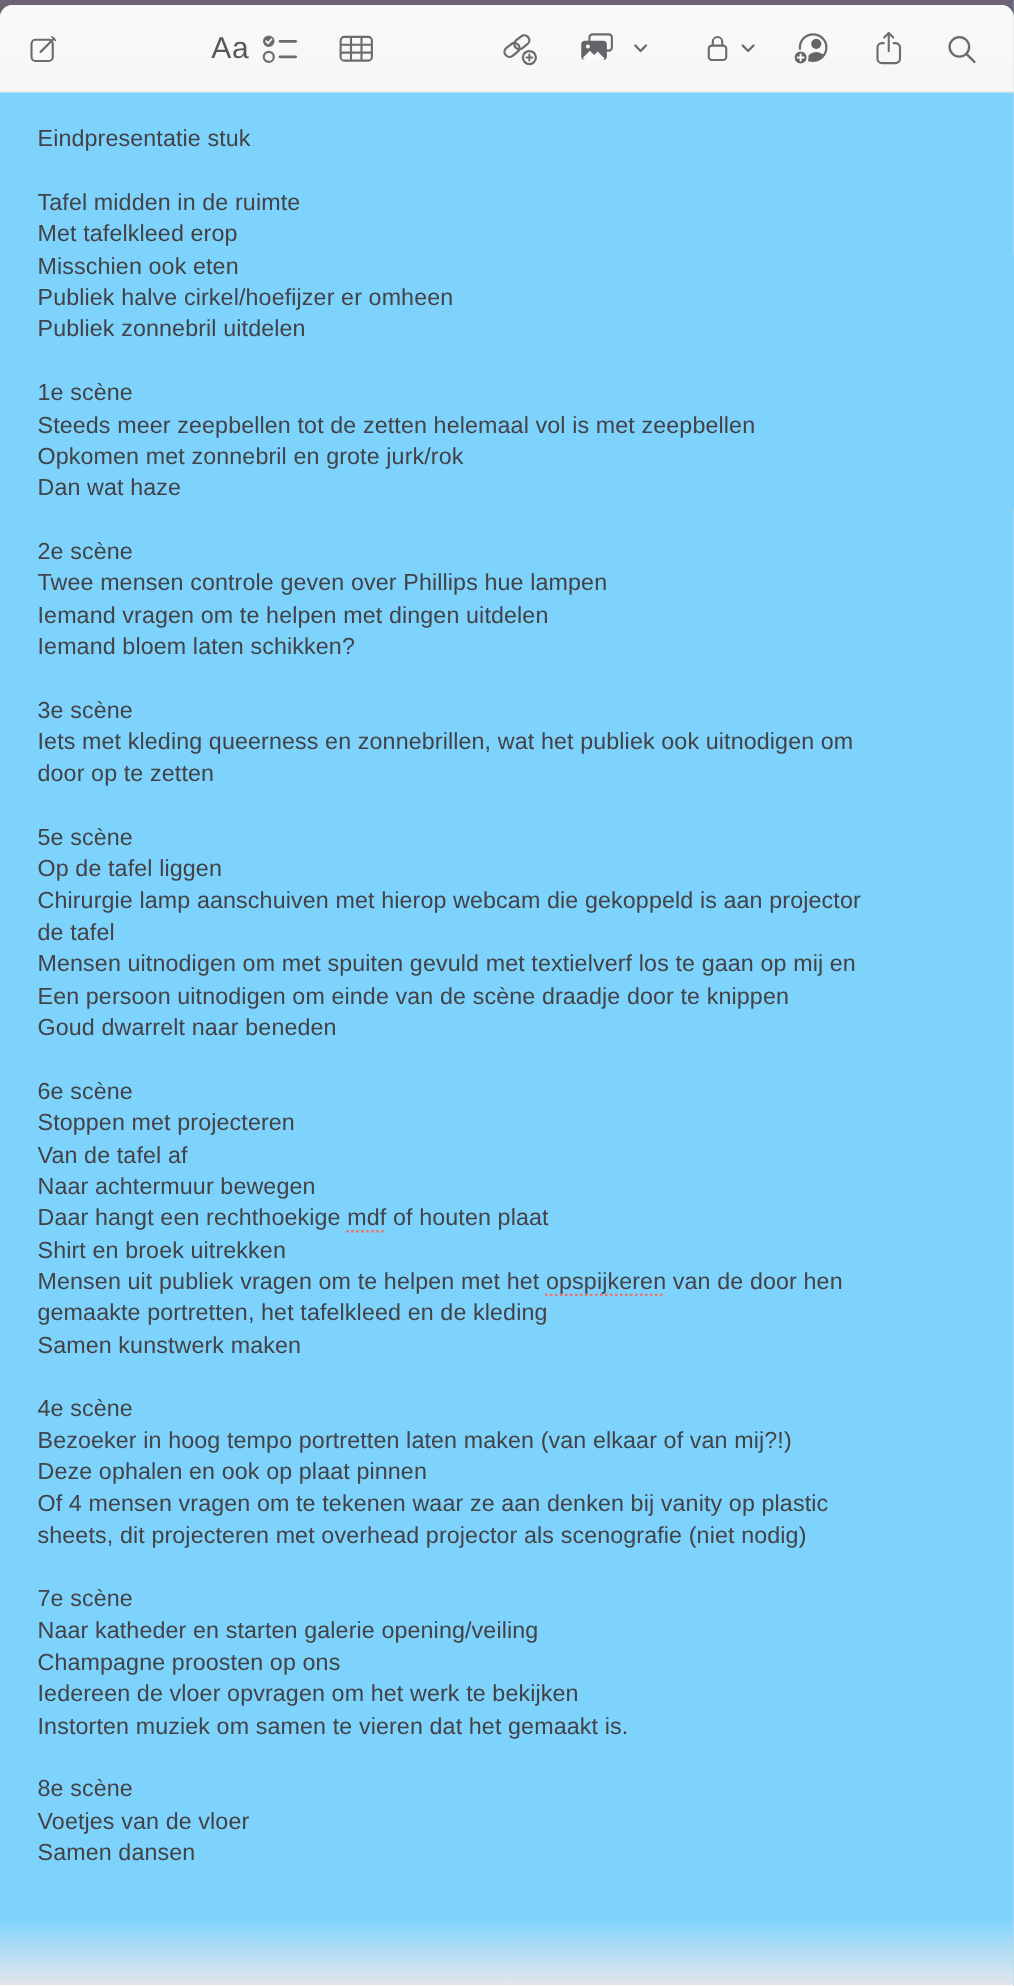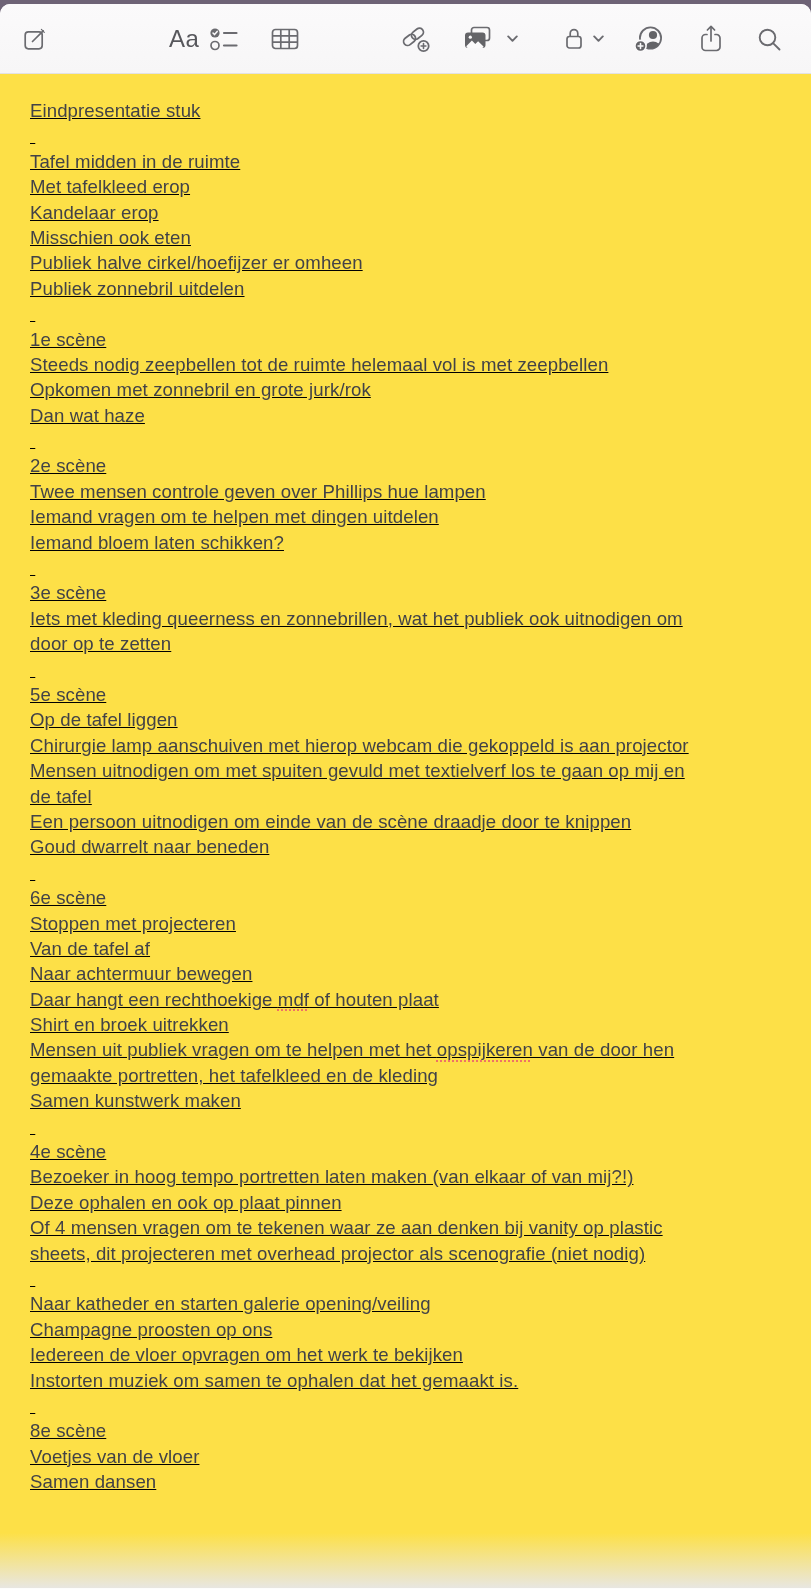--- a/index.html
+++ b/index.html
@@ -40,22 +40,21 @@
   .format-label {
     font-size: 24px;
     color: #57575c;
     letter-spacing: 0.5px;
   }
   .chev { margin-left: 7px; }
   
   .note-scroll {
     position: relative;
     height: 1514px;
-    background: #fde047;
-    text-decoration: underline;
+    background: #7dd3fc;
   }
   .note-body {
     padding: 24px 30px 0 30px;
   }
   .note-line {
     font-size: 18.6px;
     line-height: 25.4px;
     height: 25.4px;
     color: #424247;
     white-space: pre;
@@ -202,67 +201,67 @@
     </button>
 
   </div>
 
   <div class="note-scroll">
     <div class="note-body" id="note-body">
         <div class="note-line"><span>Eindpresentatie stuk</span></div>
         <div class="note-line">&nbsp;</div>
         <div class="note-line"><span>Tafel midden in de ruimte</span></div>
         <div class="note-line"><span>Met tafelkleed erop</span></div>
-        <div class="note-line"><span>Kandelaar erop</span></div>
         <div class="note-line"><span>Misschien ook eten</span></div>
         <div class="note-line"><span>Publiek halve cirkel/hoefijzer er omheen</span></div>
         <div class="note-line"><span>Publiek zonnebril uitdelen</span></div>
         <div class="note-line">&nbsp;</div>
         <div class="note-line"><span>1e scène</span></div>
-        <div class="note-line"><span>Steeds nodig zeepbellen tot de ruimte helemaal vol is met zeepbellen</span></div>
+        <div class="note-line"><span>Steeds meer zeepbellen tot de zetten helemaal vol is met zeepbellen</span></div>
         <div class="note-line"><span>Opkomen met zonnebril en grote jurk/rok</span></div>
         <div class="note-line"><span>Dan wat haze</span></div>
         <div class="note-line">&nbsp;</div>
         <div class="note-line"><span>2e scène</span></div>
         <div class="note-line"><span>Twee mensen controle geven over Phillips hue lampen</span></div>
         <div class="note-line"><span>Iemand vragen om te helpen met dingen uitdelen</span></div>
         <div class="note-line"><span>Iemand bloem laten schikken?</span></div>
         <div class="note-line">&nbsp;</div>
         <div class="note-line"><span>3e scène</span></div>
         <div class="note-line"><span>Iets met kleding queerness en zonnebrillen, wat het publiek ook uitnodigen om</span></div>
         <div class="note-line"><span>door op te zetten</span></div>
         <div class="note-line">&nbsp;</div>
         <div class="note-line"><span>5e scène</span></div>
         <div class="note-line"><span>Op de tafel liggen</span></div>
         <div class="note-line"><span>Chirurgie lamp aanschuiven met hierop webcam die gekoppeld is aan projector</span></div>
+        <div class="note-line"><span>de tafel</span></div>
         <div class="note-line"><span>Mensen uitnodigen om met spuiten gevuld met textielverf los te gaan op mij en</span></div>
-        <div class="note-line"><span>de tafel</span></div>
         <div class="note-line"><span>Een persoon uitnodigen om einde van de scène draadje door te knippen</span></div>
         <div class="note-line"><span>Goud dwarrelt naar beneden</span></div>
         <div class="note-line">&nbsp;</div>
         <div class="note-line"><span>6e scène</span></div>
         <div class="note-line"><span>Stoppen met projecteren</span></div>
         <div class="note-line"><span>Van de tafel af</span></div>
         <div class="note-line"><span>Naar achtermuur bewegen</span></div>
         <div class="note-line"><span>Daar hangt een rechthoekige </span><span class="misspelled">mdf</span><span> of houten plaat</span></div>
         <div class="note-line"><span>Shirt en broek uitrekken</span></div>
         <div class="note-line"><span>Mensen uit publiek vragen om te helpen met het </span><span class="misspelled">opspijkeren</span><span> van de door hen</span></div>
         <div class="note-line"><span>gemaakte portretten, het tafelkleed en de kleding</span></div>
         <div class="note-line"><span>Samen kunstwerk maken</span></div>
         <div class="note-line">&nbsp;</div>
         <div class="note-line"><span>4e scène</span></div>
         <div class="note-line"><span>Bezoeker in hoog tempo portretten laten maken (van elkaar of van mij?!)</span></div>
         <div class="note-line"><span>Deze ophalen en ook op plaat pinnen</span></div>
         <div class="note-line"><span>Of 4 mensen vragen om te tekenen waar ze aan denken bij vanity op plastic</span></div>
         <div class="note-line"><span>sheets, dit projecteren met overhead projector als scenografie (niet nodig)</span></div>
         <div class="note-line">&nbsp;</div>
+        <div class="note-line"><span>7e scène</span></div>
         <div class="note-line"><span>Naar katheder en starten galerie opening/veiling</span></div>
         <div class="note-line"><span>Champagne proosten op ons</span></div>
         <div class="note-line"><span>Iedereen de vloer opvragen om het werk te bekijken</span></div>
-        <div class="note-line"><span>Instorten muziek om samen te ophalen dat het gemaakt is.</span></div>
+        <div class="note-line"><span>Instorten muziek om samen te vieren dat het gemaakt is.</span></div>
         <div class="note-line">&nbsp;</div>
         <div class="note-line"><span>8e scène</span></div>
         <div class="note-line"><span>Voetjes van de vloer</span></div>
         <div class="note-line"><span>Samen dansen</span></div>
       </div>
     <div class="bottom-fade"></div>
   </div>
 
 </div>
 

